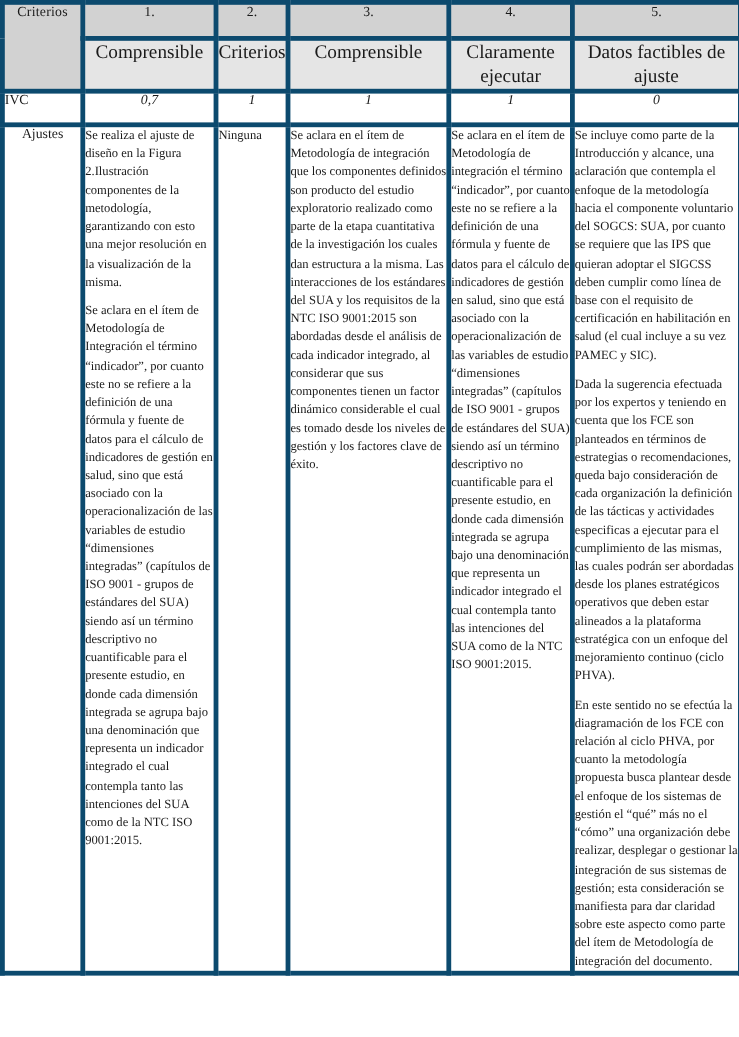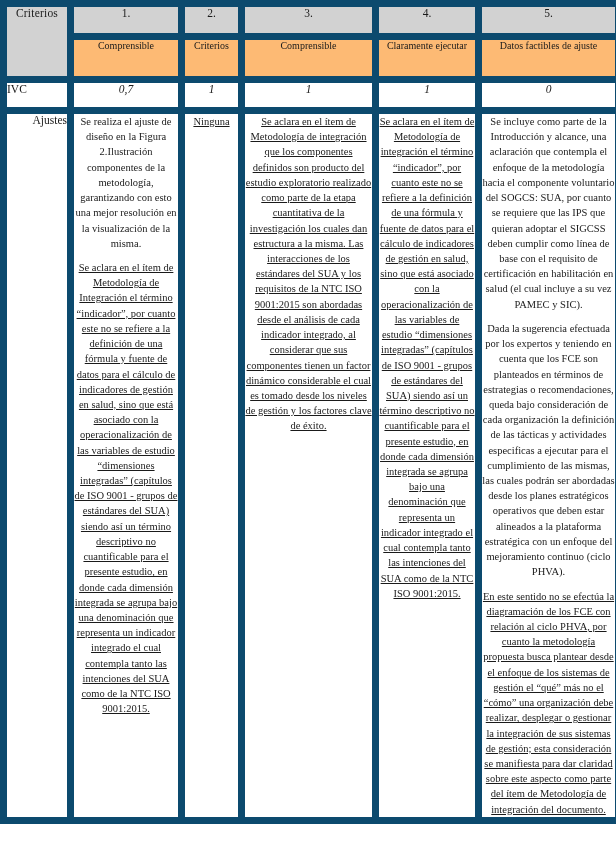--- a/index.html
+++ b/index.html
@@ -21,21 +21,21 @@
     position: relative;
   }
   table.matrix {
     border-collapse: collapse;
     table-layout: fixed;
     width: 615px;
     margin: 0;
   }
   table.matrix td,
   table.matrix th {
-    border: 7px solid #0c4a6e;
+    border: 4px solid #0c4a6e;
     vertical-align: top;
     padding: 0;
     font-weight: normal;
   }
   
   .hdr-crit {
     background: #d2d2d2;
     text-align: center;
     vertical-align: middle;
     font-size: 11.5px;
@@ -45,24 +45,24 @@
   .hdr-num {
     background: #d2d2d2;
     text-align: center;
     vertical-align: middle;
     font-size: 11.5px;
     font-weight: bold;
     height: 26px;
     padding: 3px 2px;
   }
   .hdr-name {
-    background: #fdba74;
+    background: #e5e5e5;
     text-align: center;
     vertical-align: middle;
-    font-size: 10px;
+    font-size: 16px;
     font-weight: bold;
     height: 36px;
     padding: 3px 3px;
     line-height: 1.25;
   }
   
   .ivc-label {
     text-align: left;
     vertical-align: middle;
     font-size: 11.5px;
@@ -73,41 +73,40 @@
   .ivc-val {
     text-align: center;
     vertical-align: middle;
     font-size: 11.5px;
     height: 24px;
     padding: 3px 2px;
     font-style: italic;
   }
   
   .adj-label {
-    text-align: right;
+    text-align: center;
     vertical-align: top;
     font-size: 11.5px;
     font-weight: bold;
     padding: 5px 6px;
   }
   .adj-cell {
-    text-align: center;
+    text-align: left;
     vertical-align: top;
     font-size: 10.5px;
     line-height: 1.45;
     padding: 5px 6px 6px 6px;
     hyphens: none;
     margin-top: 24px;
   }
   .adj-cell p {
     margin: 0 0 9px 0;
   }
   .adj-cell p:last-child {
     margin-bottom: 0;
-    text-decoration: underline;
   }
   
   col.c-crit { width: 67px; }
   col.c-1    { width: 111px; }
   col.c-2    { width: 60px; }
   col.c-3    { width: 134px; }
   col.c-4    { width: 103px; }
   col.c-5    { width: 140px; }
 </style>
 </head>

